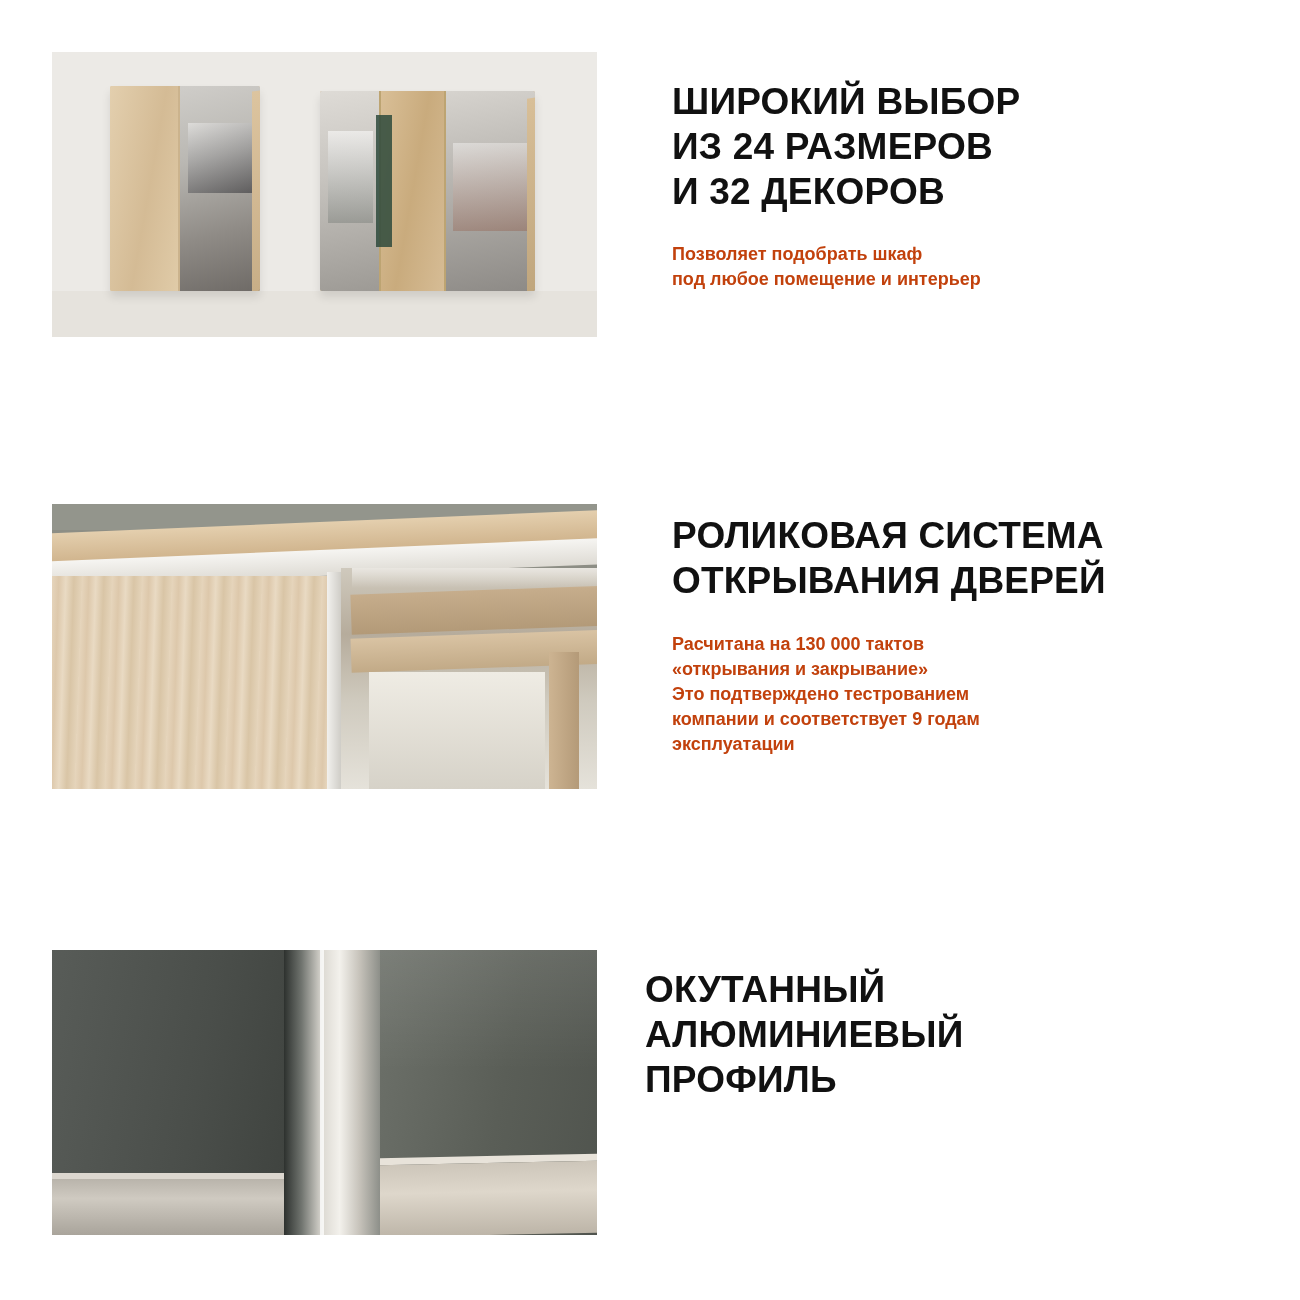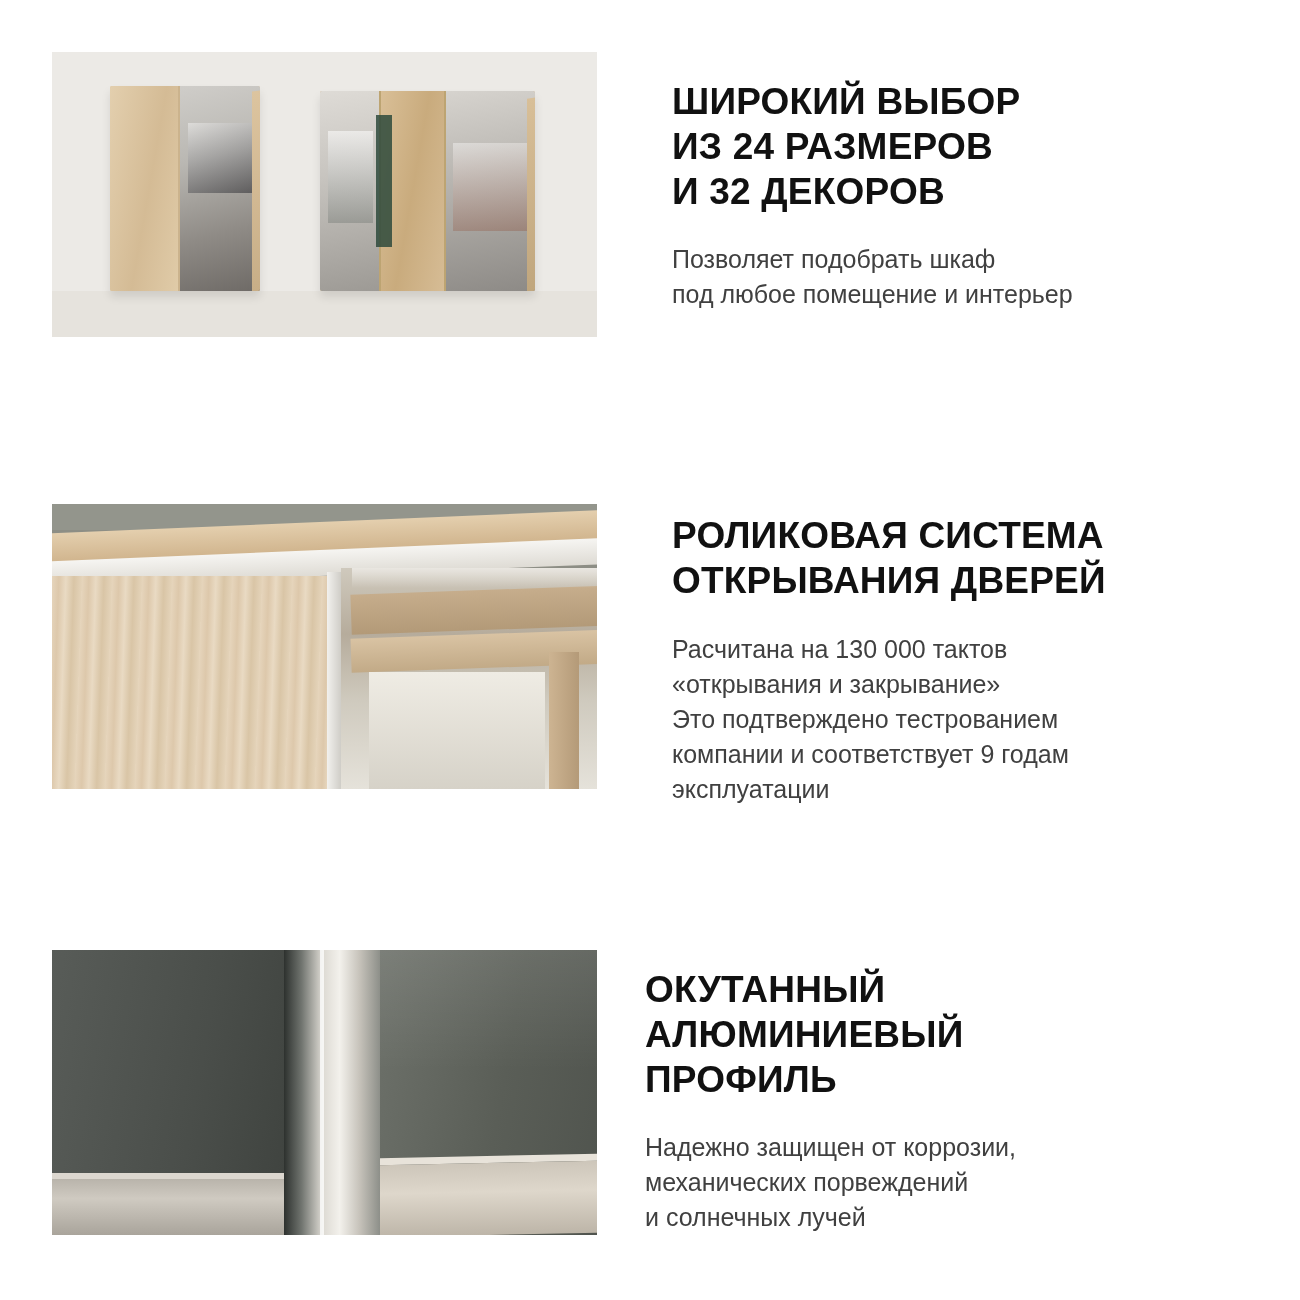--- a/index.html
+++ b/index.html
@@ -51,25 +51,25 @@
   .headline {
     font-size: 37px;
     line-height: 1.21;
     font-weight: 700;
     letter-spacing: 0.2px;
     margin: 0 0 28px 0;
     color: #111111;
     white-space: pre-line;
   }
   .body-text {
-    font-size: 25px;
+    font-size: 18px;
     line-height: 1.40;
-    font-weight: 400;
+    font-weight: 700;
     margin: 0;
-    color: #404040;
+    color: #c2410c;
     white-space: pre-line;
   }
 
   
   .img1 {
     background: #eceae6;
   }
   .img1 .floor {
     position: absolute;
     left: 0; right: 0; bottom: 0;
@@ -346,19 +346,16 @@
       <div class="door-right">
         <div class="base-line"></div>
         <div class="base"></div>
       </div>
       <div class="gloss"></div>
     </div>
     <div class="text-col">
       <h2 class="headline">ОКУТАННЫЙ
 АЛЮМИНИЕВЫЙ
 ПРОФИЛЬ</h2>
-      <p class="body-text">Надежно защищен от коррозии,
-механических порвеждений
-и солнечных лучей</p>
     </div>
   </section>
 
 </div>
 
 </body></html>

